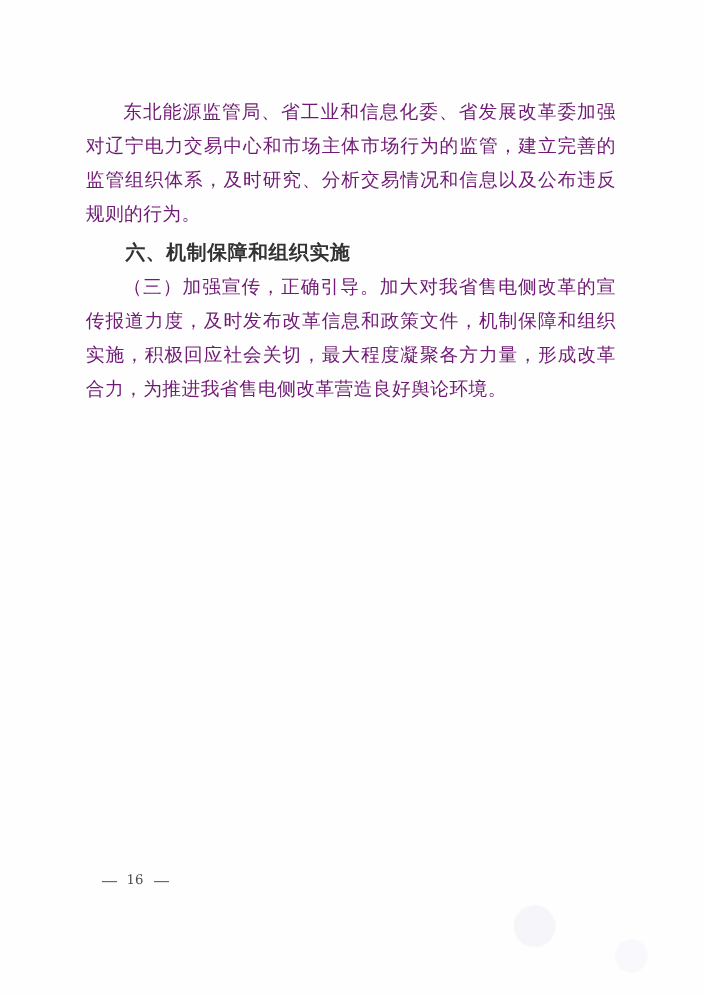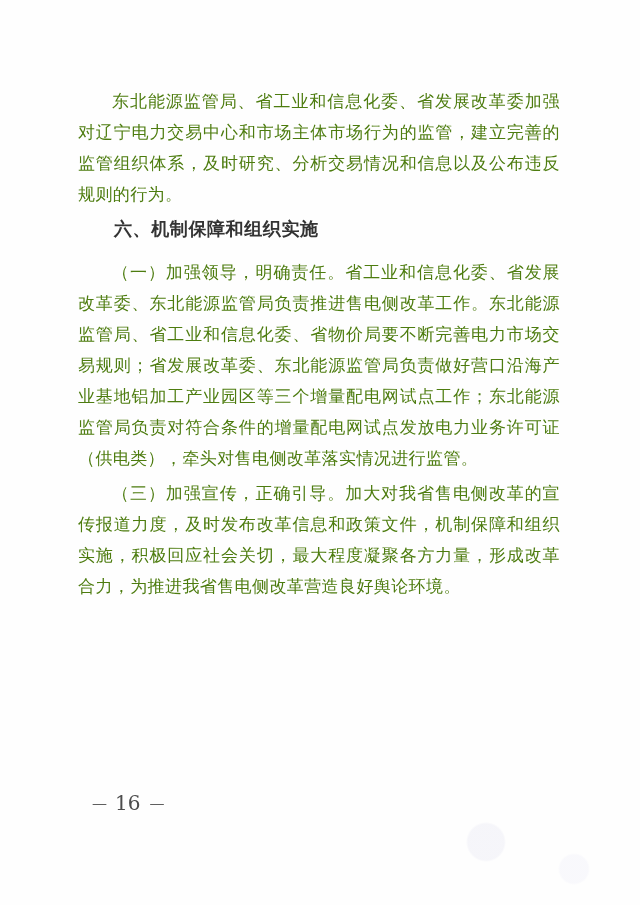--- a/index.html
+++ b/index.html
@@ -29,28 +29,28 @@
   .content {
     position: absolute;
     left: 78px;
     top: 86px;
     width: 482px;
   }
   .body-para {
     margin: 0 0 4px 0;
     font-size: 17px;
     line-height: 31px;
-    color: #4d7c0f;
+    color: #701a75;
     text-indent: 2em;
     text-align: justify;
     text-justify: inter-character;
     letter-spacing: 0.4px;
   }
   .heading {
-    margin: 0 0 12px 0;
+    margin: 0 0 0 0;
     font-size: 18px;
     line-height: 31px;
     font-weight: bold;
     color: #333333;
     font-family: "Liberation Sans", "DejaVu Sans", sans-serif;
     text-indent: 2em;
     letter-spacing: 0.6px;
   }
   .footer {
     position: absolute;
@@ -62,32 +62,31 @@
     font-size: 16px;
     color: #555555;
     font-family: "DejaVu Serif", serif;
   }
   .footer .dash {
     font-size: 15px;
     color: #5a5a5a;
     letter-spacing: -1px;
   }
   .footer .num {
-    font-size: 20px;
+    font-size: 12px;
     color: #4d4d4d;
   }
 </style>
 </head>
 <body>
 
 <div class="page">
   <div class="content">
     <p class="body-para">东北能源监管局、省工业和信息化委、省发展改革委加强对辽宁电力交易中心和市场主体市场行为的监管，建立完善的监管组织体系，及时研究、分析交易情况和信息以及公布违反规则的行为。</p>
     <h2 class="heading">六、机制保障和组织实施</h2>
-    <p class="body-para">（一）加强领导，明确责任。省工业和信息化委、省发展改革委、东北能源监管局负责推进售电侧改革工作。东北能源监管局、省工业和信息化委、省物价局要不断完善电力市场交易规则；省发展改革委、东北能源监管局负责做好营口沿海产业基地铝加工产业园区等三个增量配电网试点工作；东北能源监管局负责对符合条件的增量配电网试点发放电力业务许可证（供电类），牵头对售电侧改革落实情况进行监管。</p>
     <p class="body-para">（三）加强宣传，正确引导。加大对我省售电侧改革的宣传报道力度，及时发布改革信息和政策文件，机制保障和组织实施，积极回应社会关切，最大程度凝聚各方力量，形成改革合力，为推进我省售电侧改革营造良好舆论环境。</p>
   </div>
 
   <div class="footer">
     <span class="dash">—</span>
     <span class="num">16</span>
     <span class="dash">—</span>
   </div>
 </div>
 

